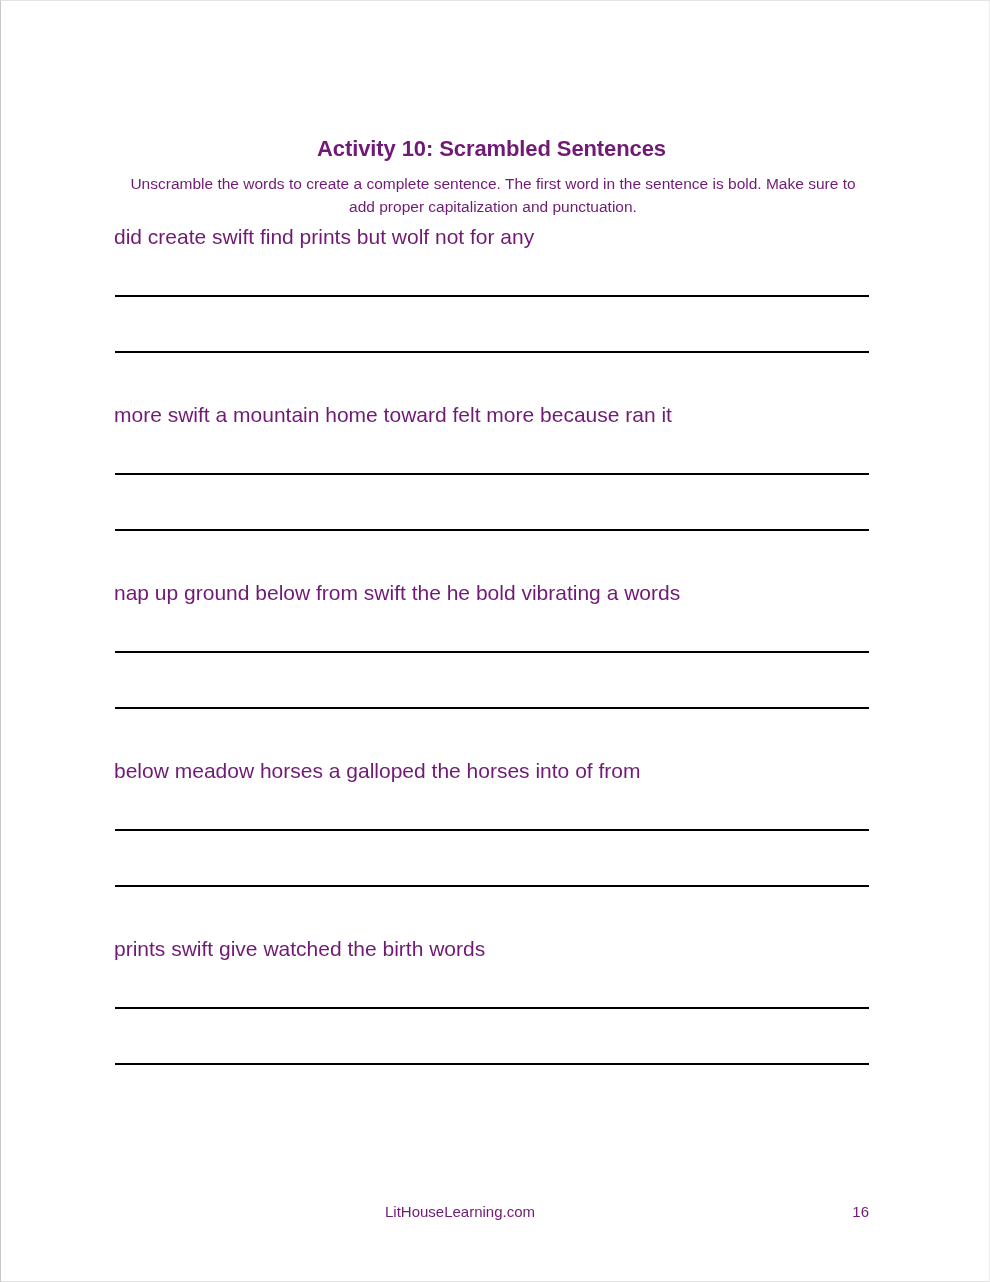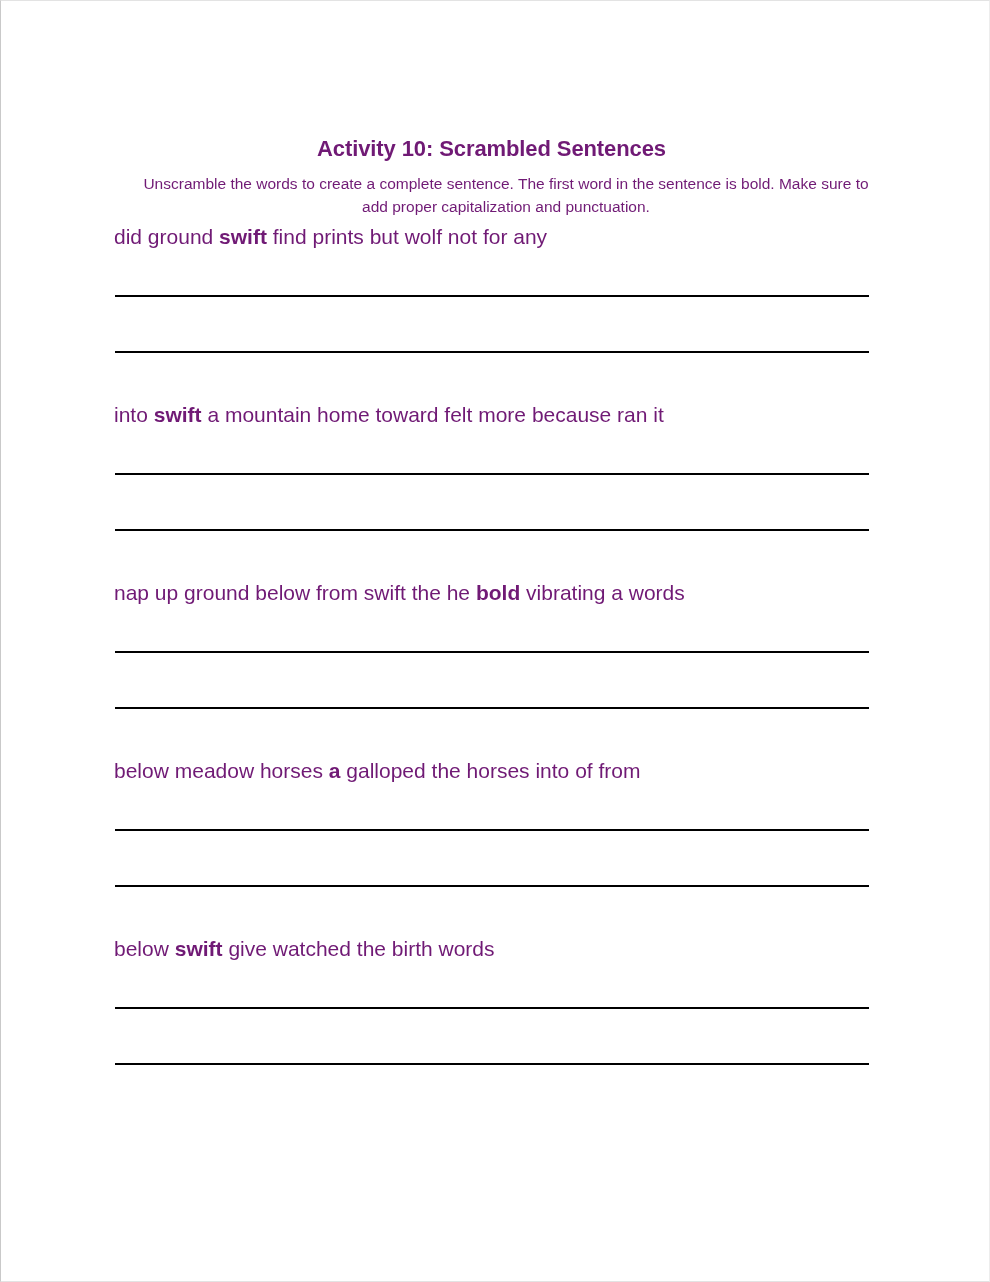--- a/index.html
+++ b/index.html
@@ -40,21 +40,21 @@
     width: 755px;
     text-align: center;
     font-size: 22px;
     font-weight: bold;
     letter-spacing: -0.1px;
     line-height: 28px;
   }
 
   .worksheet-instructions {
     position: absolute;
-    left: 18px;
+    left: 5px;
     top: 155px;
     width: 748px;
     text-align: center;
     font-size: 15.5px;
     font-weight: normal;
     line-height: 23px;
   }
 
   
   .sentence-block {
@@ -68,21 +68,21 @@
     left: 0;
     top: 0;
     width: 760px;
     font-size: 21px;
     line-height: 27px;
     white-space: nowrap;
     text-align: left;
   }
 
   .scrambled-prompt b {
-    font-weight: bold;
+    font-weight: normal;
   }
 
   .answer-rule {
     position: absolute;
     left: 1px;
     width: 754px;
     height: 0;
     border-bottom: 2px solid #000000;
   }
 
@@ -120,41 +120,45 @@
 
 <div class="page">
   <div class="sheet">
 
     <h1 class="worksheet-title">Activity 10: Scrambled Sentences</h1>
 
     <p class="worksheet-instructions">Unscramble the words to create a complete sentence. The first word in the sentence is bold. Make sure to add proper capitalization and punctuation.</p>
 
     <div id="sentence-list">
         <div class="sentence-block" style="top: 222px;">
-          <div class="scrambled-prompt"><span>did ground </span><b>swift</b><span> find prints but wolf not for any</span></div>
+          <div class="scrambled-prompt"><span>did create </span><b>swift</b><span> find prints but wolf not for any</span></div>
           <div class="answer-rule first"></div>
           <div class="answer-rule second"></div>
         </div>
         <div class="sentence-block" style="top: 400px;">
-          <div class="scrambled-prompt"><span>into </span><b>swift</b><span> a mountain home toward felt more because ran it</span></div>
+          <div class="scrambled-prompt"><span>more </span><b>swift</b><span> a mountain home toward felt more because ran it</span></div>
           <div class="answer-rule first"></div>
           <div class="answer-rule second"></div>
         </div>
         <div class="sentence-block" style="top: 578px;">
           <div class="scrambled-prompt"><span>nap up ground below from swift the he </span><b>bold</b><span> vibrating a words</span></div>
           <div class="answer-rule first"></div>
           <div class="answer-rule second"></div>
         </div>
         <div class="sentence-block" style="top: 756px;">
           <div class="scrambled-prompt"><span>below meadow horses </span><b>a</b><span> galloped the horses into of from</span></div>
           <div class="answer-rule first"></div>
           <div class="answer-rule second"></div>
         </div>
         <div class="sentence-block" style="top: 934px;">
-          <div class="scrambled-prompt"><span>below </span><b>swift</b><span> give watched the birth words</span></div>
+          <div class="scrambled-prompt"><span>prints </span><b>swift</b><span> give watched the birth words</span></div>
           <div class="answer-rule first"></div>
           <div class="answer-rule second"></div>
         </div>
       </div>
 
+    <div class="footer">
+      <span class="footer-site">LitHouseLearning.com</span>
+      <span class="footer-page-number">16</span>
+    </div>
 
   </div>
 </div>
 
 </body></html>

